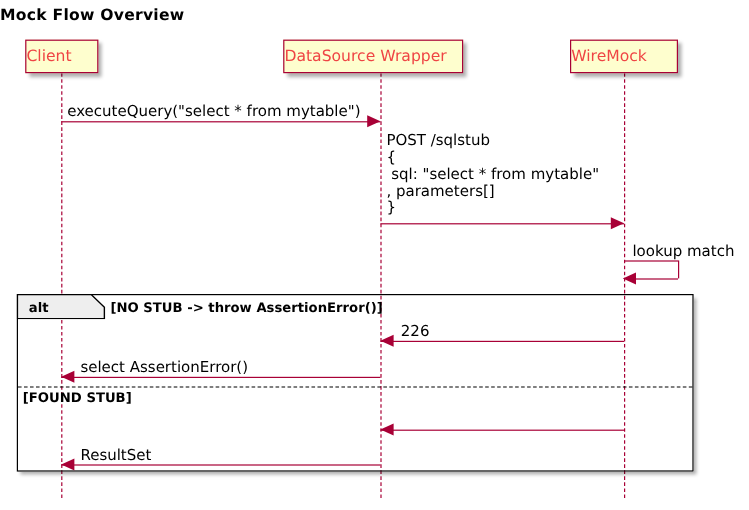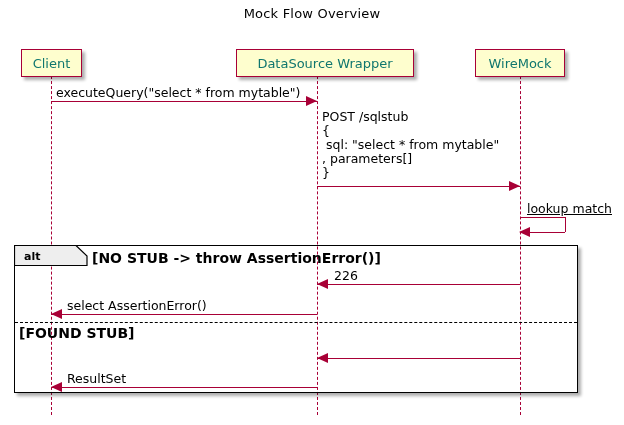--- a/index.html
+++ b/index.html
@@ -20,40 +20,37 @@
     left: 0;
     top: 0;
     width: 624px;
     height: 425px;
   }
   .title {
     position: absolute;
     left: 0;
     top: 6px;
     width: 624px;
-    text-align: center;
     font-size: 13px;
-    font-weight: normal;
+    font-weight: bold;
     color: #000000;
     letter-spacing: 0.2px;
   }
   
   .participant {
     position: absolute;
     background: #FEFECE;
     border: 1.5px solid #A80036;
     box-shadow: 3px 3px 3px rgba(0,0,0,0.32);
     display: flex;
     align-items: center;
-    justify-content: center;
     font-size: 13px;
-    color: #0f766e;
+    color: #ef4444;
     box-sizing: border-box;
     height: 28px;
-    margin-top: 16px;
   }
   
   .lifeline {
     position: absolute;
     width: 0;
     border-left: 1.5px dashed #A80036;
   }
   
   .msg-line {
     position: absolute;
@@ -97,21 +94,21 @@
     background: transparent;
   }
   .frag-tab-label {
     position: absolute;
     font-size: 11px;
     font-weight: bold;
     color: #000000;
   }
   .frag-cond {
     position: absolute;
-    font-size: 14px;
+    font-size: 11px;
     font-weight: bold;
     color: #000000;
     white-space: pre;
     text-align: right;
   }
   .frag-divider {
     position: absolute;
     height: 0;
     border-top: 1.2px dashed #000000;
   }
@@ -123,40 +120,40 @@
 
   <div class="title">Mock Flow Overview</div>
 
   <div class="lifeline" style="left:51px; top:61px; height:354px;"></div>
   <div class="lifeline" style="left:317px; top:61px; height:354px;"></div>
   <div class="lifeline" style="left:520px; top:61px; height:354px;"></div>
 
   <div class="participant" style="left:21px; top:33px; width:61px;">
     <span>Client</span>
   </div>
-  <div class="participant" style="left:236px; top:33px; width:178px;">
+  <div class="participant" style="left:236px; top:33px; width:150px;">
     <span>DataSource Wrapper</span>
   </div>
   <div class="participant" style="left:475px; top:33px; width:90px;">
     <span>WireMock</span>
   </div>
 
   <div class="msg-label" style="left:56px; top:86px;">executeQuery("select * from mytable")</div>
   <div class="msg-line" style="left:51px; top:101px; width:266px;"></div>
   <div class="arrow-head arrow-right" style="left:306px; top:96px;"></div>
 
   <div class="msg-label" style="left:322px; top:110px;">POST /sqlstub
 {
  sql: "select * from mytable"
 , parameters[]
 }</div>
   <div class="msg-line" style="left:317px; top:186px; width:203px;"></div>
   <div class="arrow-head arrow-right" style="left:509px; top:181px;"></div>
 
-  <div class="msg-label" style="left:527px; top:202px;text-decoration:underline;">lookup match</div>
+  <div class="msg-label" style="left:527px; top:202px;">lookup match</div>
   <div class="self-seg" style="left:520px; top:217px; width:45px; height:0; border-width:1.5px 0 0 0;"></div>
   <div class="self-seg" style="left:565px; top:217px; width:0; height:15px; border-width:0 0 0 1.5px;"></div>
   <div class="self-seg" style="left:530px; top:232px; width:35px; height:0; border-width:1.5px 0 0 0;"></div>
   <div class="arrow-head arrow-left" style="left:519px; top:227px;"></div>
 
   <div class="frag-box" style="left:14px; top:245px; width:564px; height:148px;"></div>
 
   <svg style="position:absolute; left:14px; top:245px;" width="74" height="21" viewBox="0 0 74 21">
     <path d="M0.5,0.5 H62 L73,11 V20.5 H0.5 Z" fill="#EEEEEE" stroke="#000000" stroke-width="1.2"></path>
   </svg>

